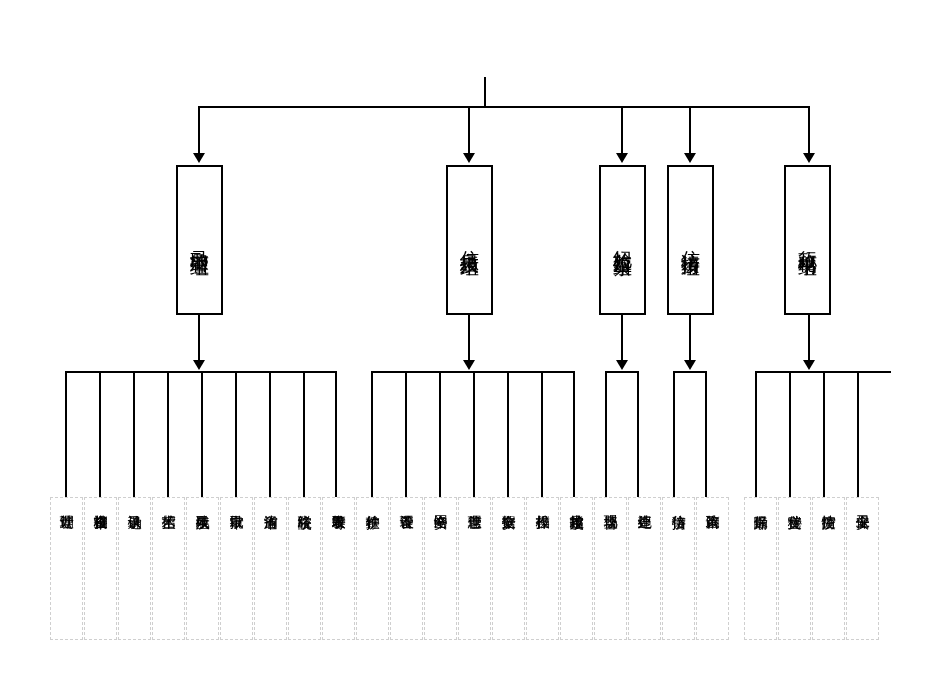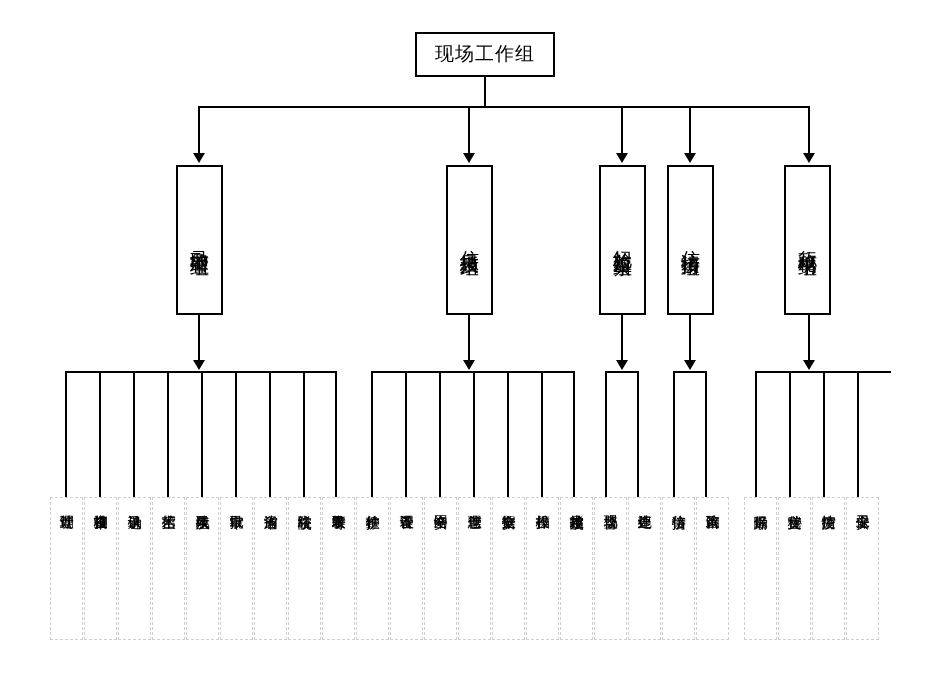--- a/index.html
+++ b/index.html
@@ -89,23 +89,20 @@
     border-left: 6px solid transparent;
     border-right: 6px solid transparent;
     border-top: 10px solid #000000;
   }
 </style>
 </head>
 <body>
 
 <div id="chart-root">
 
-  <div class="node-box" style="left:415px; top:32px; width:140px; height:45px;">
-    <span class="node-label-h">现场工作组</span>
-  </div>
 
   <div class="vline" style="left:484px; top:77px; width:2px; height:31px;"></div>
 
   <div class="hline" style="left:198px; top:106px; width:612px;"></div>
 
   <div class="vline" style="left:198px; top:106px; height:49px;"></div>
   <div class="arrow-down" style="left:193px; top:153px;"></div>
 
   <div class="vline" style="left:468px; top:106px; height:49px;"></div>
   <div class="arrow-down" style="left:463px; top:153px;"></div>

